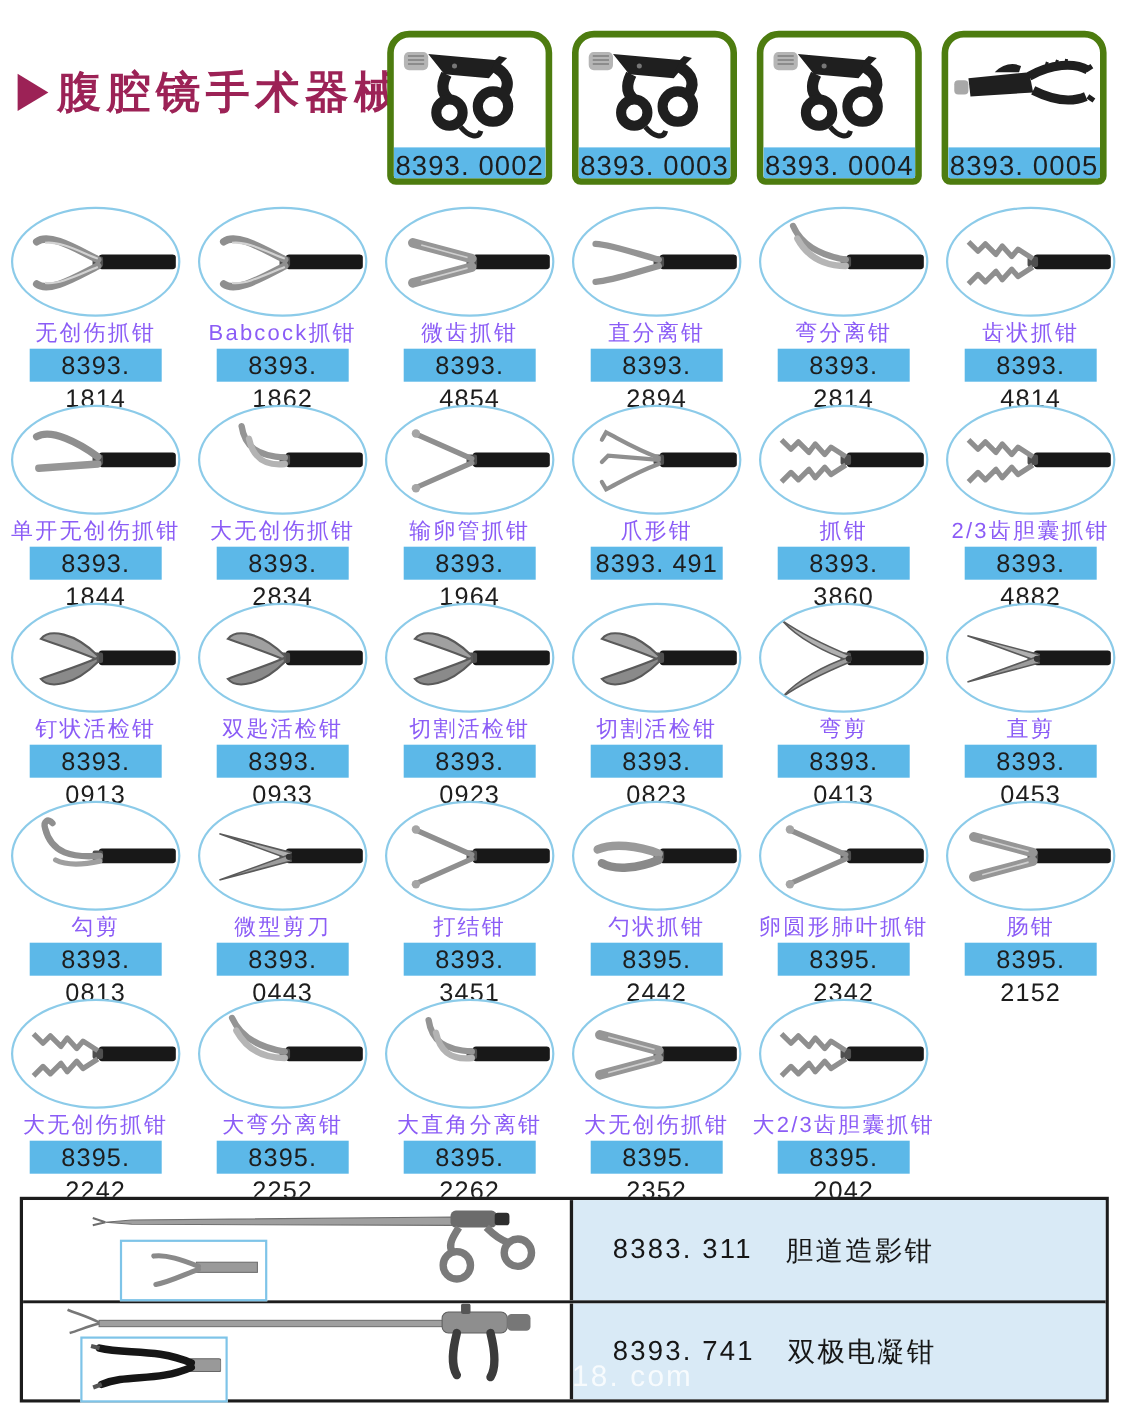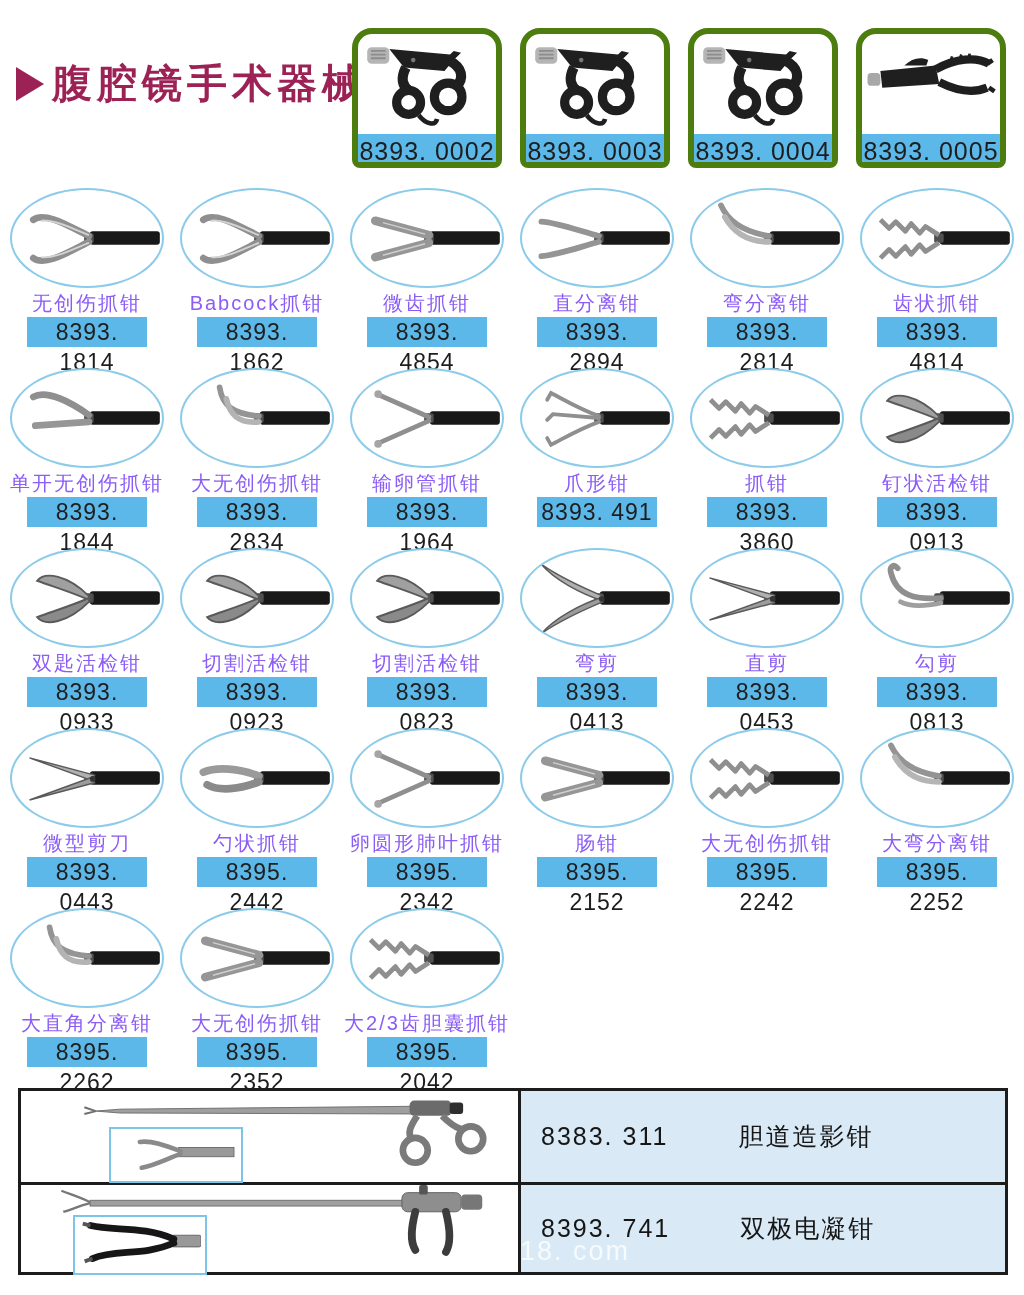--- a/index.html
+++ b/index.html
@@ -28,22 +28,22 @@
         background:#fff;overflow:hidden;box-sizing:content-box;display:flex;align-items:center;justify-content:center;}
   .iname{font-size:20px;color:#8b5cf6;letter-spacing:2px;height:29px;line-height:31px;white-space:nowrap;overflow:visible;}
   .cell .code-bar{width:120px;height:30px;line-height:30px;margin:0 auto;font-size:23px;}
 
   
   .bottom-table{position:absolute;left:18px;top:1088px;width:990px;height:187px;
                 border:3px solid #1c1c1c;box-sizing:border-box;background:#fff;}
   .brow{display:flex;height:calc(50%);box-sizing:border-box;}
   .brow.second{border-top:3px solid #1c1c1c;}
   .bleft{width:500px;position:relative;background:#fff;border-right:3px solid #1c1c1c;box-sizing:border-box;}
-  .bright{flex:1;background:#d9eaf6;display:flex;align-items:center;padding-left:20px;
-          font-size:25px;letter-spacing:2px;color:#161616;gap:40px;}
+  .bright{flex:1;background:#d9eaf6;display:flex;align-items:center;padding-left:36px;
+          font-size:25px;letter-spacing:2px;color:#161616;}
   .bright .bcode{margin-right:30px;}
   .inset{position:absolute;border:2px solid #7ec4e8;background:#fff;}
 
   
   .wm{position:absolute;left:520px;top:1236px;color:rgba(255,255,255,0.78);
       font-size:27px;letter-spacing:2px;pointer-events:none;}
 </style>
 </head>
 <body>
 
@@ -258,20 +258,32 @@
           </svg>
         </div>
         <div class="iname">抓钳</div>
         <div class="code-bar">8393. 3860</div>
       </div>
       <div class="cell">
         <div class="oval">
           <svg width="146" height="92" viewBox="0 0 152 96">
             <rect x="79" y="41" width="73" height="14" rx="3" fill="#181818"></rect>
             <rect x="73" y="43" width="10" height="10" rx="2" fill="#4f4f4f"></rect>
+            <polyline points="78,45 64,36 58,43 49,33 43,41 33,31 26,38 17,29" stroke="#8f8f8f" stroke-width="5" fill="none" stroke-linejoin="round"></polyline>
+            <polyline points="78,53 64,62 58,55 49,65 43,57 33,67 26,60 17,69" stroke="#8f8f8f" stroke-width="5" fill="none" stroke-linejoin="round"></polyline>
+          </svg>
+        </div>
+        <div class="iname">2/3齿胆囊抓钳</div>
+        <div class="code-bar">8393. 4882</div>
+      </div>
+      <div class="cell">
+        <div class="oval">
+          <svg width="146" height="92" viewBox="0 0 152 96">
+            <rect x="79" y="41" width="73" height="14" rx="3" fill="#181818"></rect>
+            <rect x="73" y="43" width="10" height="10" rx="2" fill="#4f4f4f"></rect>
             <path d="M78 46 C56 24 32 20 24 30 C40 36 60 42 78 50 Z" fill="#a0a0a0" stroke="#5a5a5a" stroke-width="2"></path>
             <path d="M78 52 C56 74 32 78 24 68 C40 62 60 56 78 48 Z" fill="#8a8a8a" stroke="#5a5a5a" stroke-width="2"></path>
           </svg>
         </div>
         <div class="iname">钉状活检钳</div>
         <div class="code-bar">8393. 0913</div>
       </div>
       <div class="cell">
         <div class="oval">
           <svg width="146" height="92" viewBox="0 0 152 96">
@@ -351,20 +363,34 @@
           <svg width="146" height="92" viewBox="0 0 152 96">
             <rect x="79" y="41" width="73" height="14" rx="3" fill="#181818"></rect>
             <rect x="73" y="43" width="10" height="10" rx="2" fill="#4f4f4f"></rect>
             <polygon points="84,45 16,27 82,51" fill="#b0b0b0" stroke="#5a5a5a" stroke-width="1.5"></polygon>
             <polygon points="84,53 16,71 82,47" fill="#9c9c9c" stroke="#5a5a5a" stroke-width="1.5"></polygon>
             <circle cx="82" cy="49" r="3" fill="#333"></circle>
           </svg>
         </div>
         <div class="iname">微型剪刀</div>
         <div class="code-bar">8393. 0443</div>
+      </div>
+      <div class="cell">
+        <div class="oval">
+          <svg width="146" height="92" viewBox="0 0 152 96">
+            <rect x="79" y="41" width="73" height="14" rx="3" fill="#181818"></rect>
+            <rect x="73" y="43" width="10" height="10" rx="2" fill="#4f4f4f"></rect>
+            <path d="M78 47 L26 24" stroke="#8f8f8f" stroke-width="5" stroke-linecap="round"></path>
+            <path d="M78 51 L26 74" stroke="#8f8f8f" stroke-width="5" stroke-linecap="round"></path>
+            <circle cx="25" cy="23" r="4" fill="#a5a5a5"></circle>
+            <circle cx="25" cy="75" r="4" fill="#a5a5a5"></circle>
+          </svg>
+        </div>
+        <div class="iname">打结钳</div>
+        <div class="code-bar">8393. 3451</div>
       </div>
       <div class="cell">
         <div class="oval">
           <svg width="146" height="92" viewBox="0 0 152 96">
             <rect x="79" y="41" width="73" height="14" rx="3" fill="#181818"></rect>
             <rect x="73" y="43" width="10" height="10" rx="2" fill="#4f4f4f"></rect>
             <path d="M78 46 C58 38 34 36 20 42" stroke="#9a9a9a" stroke-width="8" fill="none" stroke-linecap="round"></path>
             <path d="M78 52 C58 60 36 62 24 55" stroke="#8a8a8a" stroke-width="8" fill="none" stroke-linecap="round"></path>
           </svg>
         </div>

